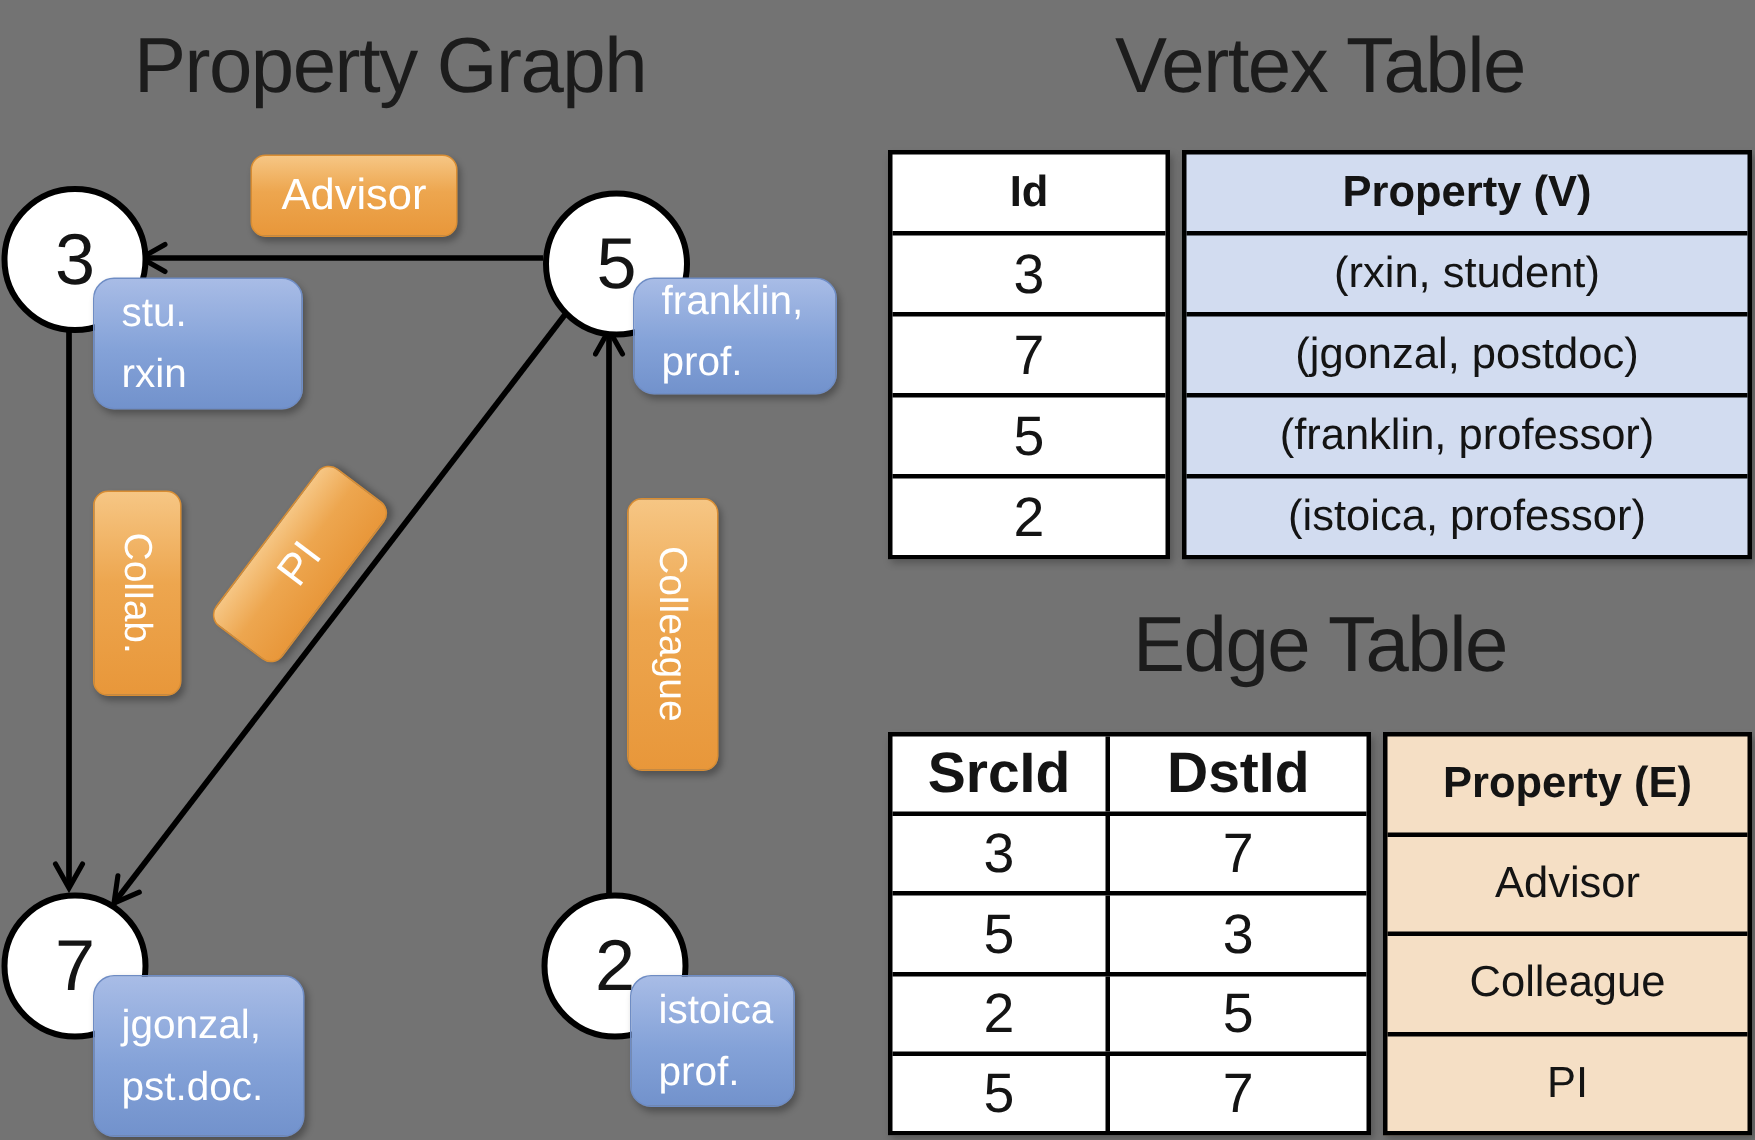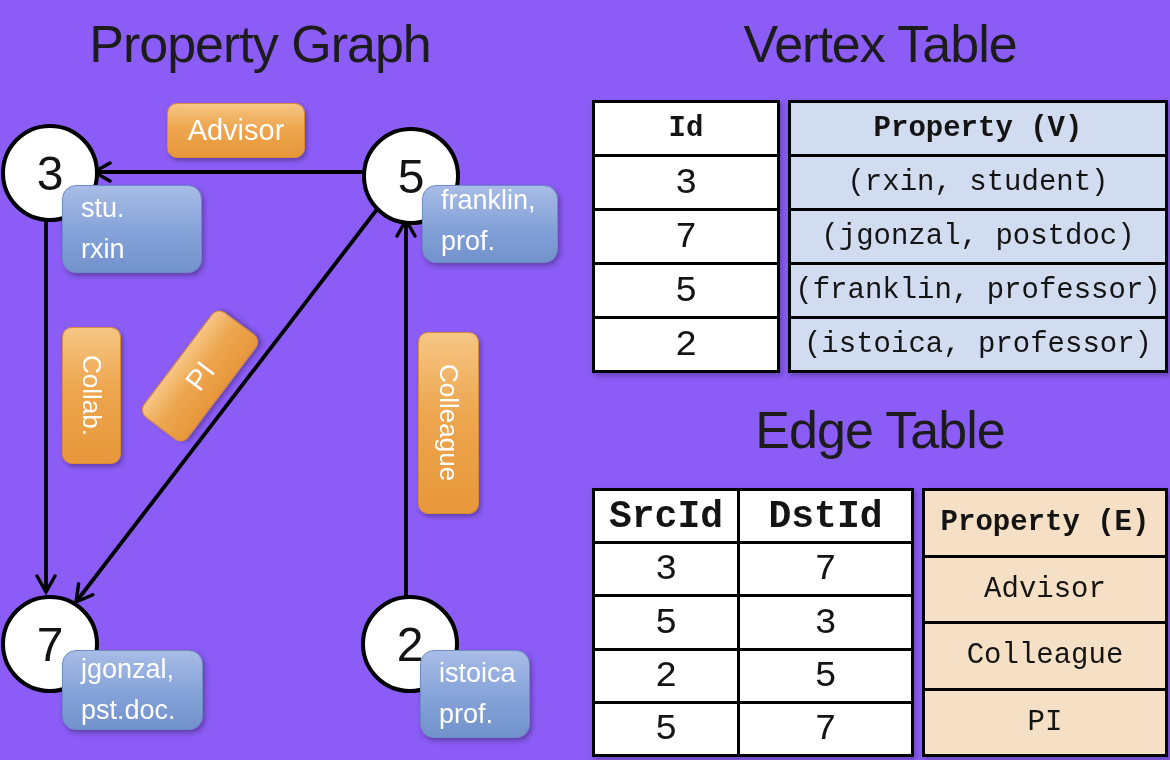--- a/index.html
+++ b/index.html
@@ -1,17 +1,17 @@
 <!DOCTYPE html>
 <html><head>
 <meta charset="utf-8">
 <style>
   html,body { margin:0; padding:0; background:#ffffff; }
   .canvas {
-    position:relative; width:1170px; height:760px; background:#8b5cf6;
+    position:relative; width:1170px; height:760px; background:#737373;
     font-family:"Liberation Sans","DejaVu Sans",sans-serif; color:#181818; overflow:hidden;
   }
   
   .big-title {
     position:absolute; text-align:center; font-size:52px; letter-spacing:-1px;
     color:#1c1c1c; white-space:nowrap;
   }
   .graph-title  { left:0;   width:520px; top:14px; }
   .vertex-title { left:592px; width:576px; top:14px; }
   .edge-title   { left:592px; width:576px; top:400px; }
@@ -42,25 +42,25 @@
 
   .vprop-box {
     position:absolute; display:flex; flex-direction:column; justify-content:center;
     padding-left:18px; box-sizing:border-box; line-height:1.52;
     background:linear-gradient(180deg,#a8bce6 0%,#84a2d8 55%,#7292cc 100%);
     border:1.5px solid #6e8cc4; border-radius:14px; color:#ffffff; font-size:27px;
     box-shadow:2px 3px 5px rgba(0,0,0,0.3);
   }
   .b-rxin     { left:62px;  top:185px; width:140px; height:88px; }
   .b-franklin { left:422px; top:185px; width:136px; height:78px;justify-content:flex-end; }
-  .b-jgonzal  { left:62px;  top:650px; width:141px; height:80px; }
+  .b-jgonzal  { left:62px;  top:650px; width:141px; height:108px; }
   .b-istoica  { left:420px; top:650px; width:110px; height:88px; }
 
   
-  .tbl-wrap { position:absolute; display:flex;font-family:Liberation Mono, monospace; }
+  .tbl-wrap { position:absolute; display:flex; }
   .vt-wrap { left:592px; top:100px; width:576px; height:273px; }
   .et-wrap { left:592px; top:488px; width:576px; height:269px; }
   .subtable {
     display:flex; flex-direction:column; border:3px solid #000; box-sizing:border-box;
     background:#ffffff; box-shadow:2px 3px 5px rgba(0,0,0,0.25);
   }
   .vt-id   { width:188px; margin-right:8px; }
   .vt-prop { flex:1; background:#d2dcf0; }
   .et-left { width:322px; margin-right:8px; }
   .et-prop { flex:1; background:#f5dfc5; }

